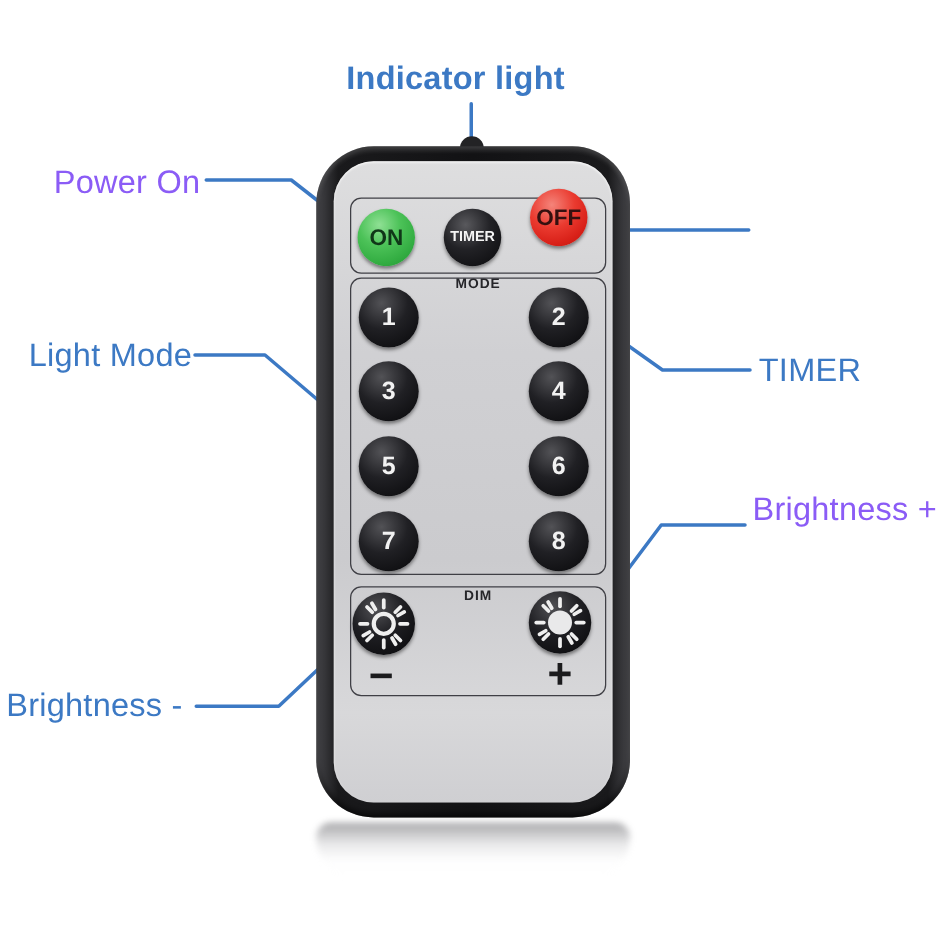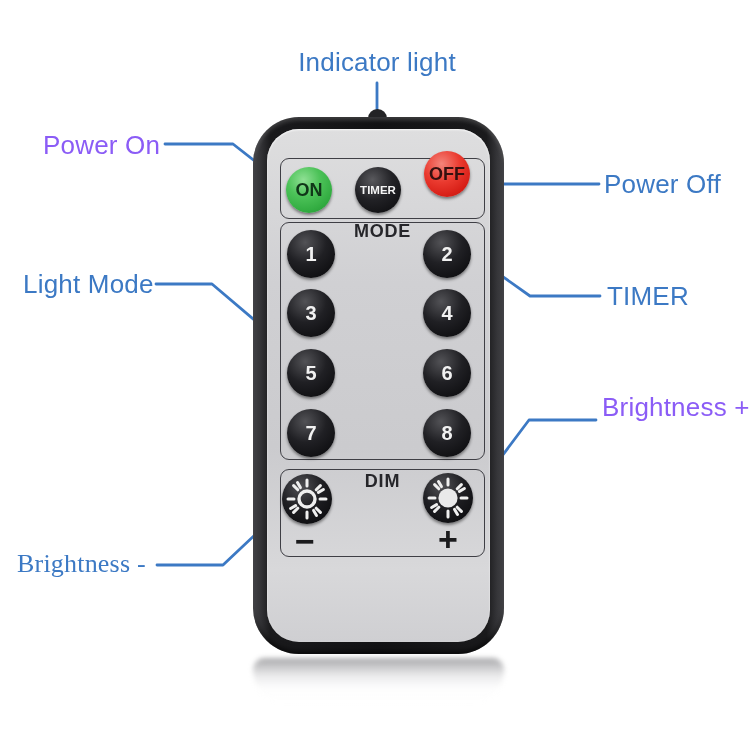--- a/index.html
+++ b/index.html
@@ -5,21 +5,21 @@
   html,body{margin:0;padding:0;background:#fff;}
   .stage{
     position:relative;width:750px;height:750px;background:#ffffff;
     font-family:"Liberation Sans","DejaVu Sans",sans-serif;overflow:hidden;
   }
   
   .ann{
     position:absolute;font-size:26px;font-weight:400;color:#3c79c4;
     white-space:nowrap;letter-spacing:0.2px;
   }
-  .ann-center{text-align:center;}
+  .ann-center{font-weight:bold;}
   
   .lines{position:absolute;left:0;top:0;width:750px;height:750px;pointer-events:none;}
   .ann-line{fill:none;stroke:#3c79c4;stroke-width:2.8;stroke-linecap:round;stroke-linejoin:round;}
   
   .remote-frame{
     position:absolute;left:253px;top:117px;width:251px;height:537px;
     border-radius:46px;
     background:linear-gradient(90deg,#47474b 0%,#1a1a1c 7%,#121214 50%,#1a1a1c 93%,#47474b 100%);
     box-shadow:inset 0 3px 4px rgba(255,255,255,0.18), inset 0 -3px 5px rgba(0,0,0,0.6);
   }
@@ -34,21 +34,21 @@
     box-shadow:inset 0 1px 2px rgba(255,255,255,0.8);
   }
   .panel{
     position:absolute;border:1.6px solid #3f3f45;border-radius:9px;background:transparent;
   }
   .panel-power{left:280px;top:158px;width:203px;height:59px;}
   .panel-mode{left:280px;top:222px;width:203px;height:236px;}
   .panel-dim{left:280px;top:469px;width:203px;height:86px;}
   .section-label{
     position:absolute;left:280px;width:205px;text-align:center;
-    font-size:18px;font-weight:700;color:#26262a;letter-spacing:0.8px;
+    font-size:11px;font-weight:700;color:#26262a;letter-spacing:0.8px;
   }
   .label-mode{top:221px;}
   .label-dim{top:471px;}
   
   .btn{
     position:absolute;border-radius:50%;display:flex;align-items:center;justify-content:center;
     box-shadow:0 2px 3px rgba(0,0,0,0.45);
   }
   .btn-power{width:46px;height:46px;font-size:18px;font-weight:700;}
   .btn-on{
@@ -99,24 +99,23 @@
     <polyline class="ann-line" points="165,144 233,144 288,187" stroke="#3c79c4"></polyline>
     <polyline class="ann-line" points="471,184 599,184" stroke="#3c79c4"></polyline>
     <polyline class="ann-line" points="399,203 530,296 600,296" stroke="#3c79c4"></polyline>
     <polyline class="ann-line" points="156,284 212,284 279,341" stroke="#3c79c4"></polyline>
     <polyline class="ann-line" points="157,565 223,565 292,500" stroke="#3c79c4"></polyline>
     <polyline class="ann-line" points="475,492 529,420 596,420" stroke="#3c79c4"></polyline>
   </svg>
 
   <div class="ann ann-center" style="left: 277px; top: 47px; width: 200px; color: rgb(60, 121, 196);">Indicator light</div>
   <div class="ann" style="left: 43px; top: 130px; color: #8b5cf6;">Power On</div>
-  <div class="ann" style="left: 604px; top: 169px; color: rgb(60, 121, 196);">Power Off</div>
   <div class="ann" style="left: 607px; top: 281px; color: rgb(60, 121, 196);">TIMER</div>
   <div class="ann" style="left: 23px; top: 269px; color: rgb(60, 121, 196); text-align: center;">Light Mode</div>
-  <div class="ann" style="left: 17px; top: 549px; color: rgb(60, 121, 196); font-family: Liberation Serif, serif;">Brightness -</div>
+  <div class="ann" style="left: 5px; top: 549px; color: rgb(60, 121, 196);">Brightness -</div>
   <div class="ann" style="left: 602px; top: 392px; color: #8b5cf6;">Brightness +</div>
 
   <div class="remote-nub"></div>
   <div class="remote-frame"></div>
   <div class="remote-face"></div>
 
   <div class="panel panel-power"></div>
   <div class="panel panel-mode"></div>
   <div class="panel panel-dim"></div>
 

